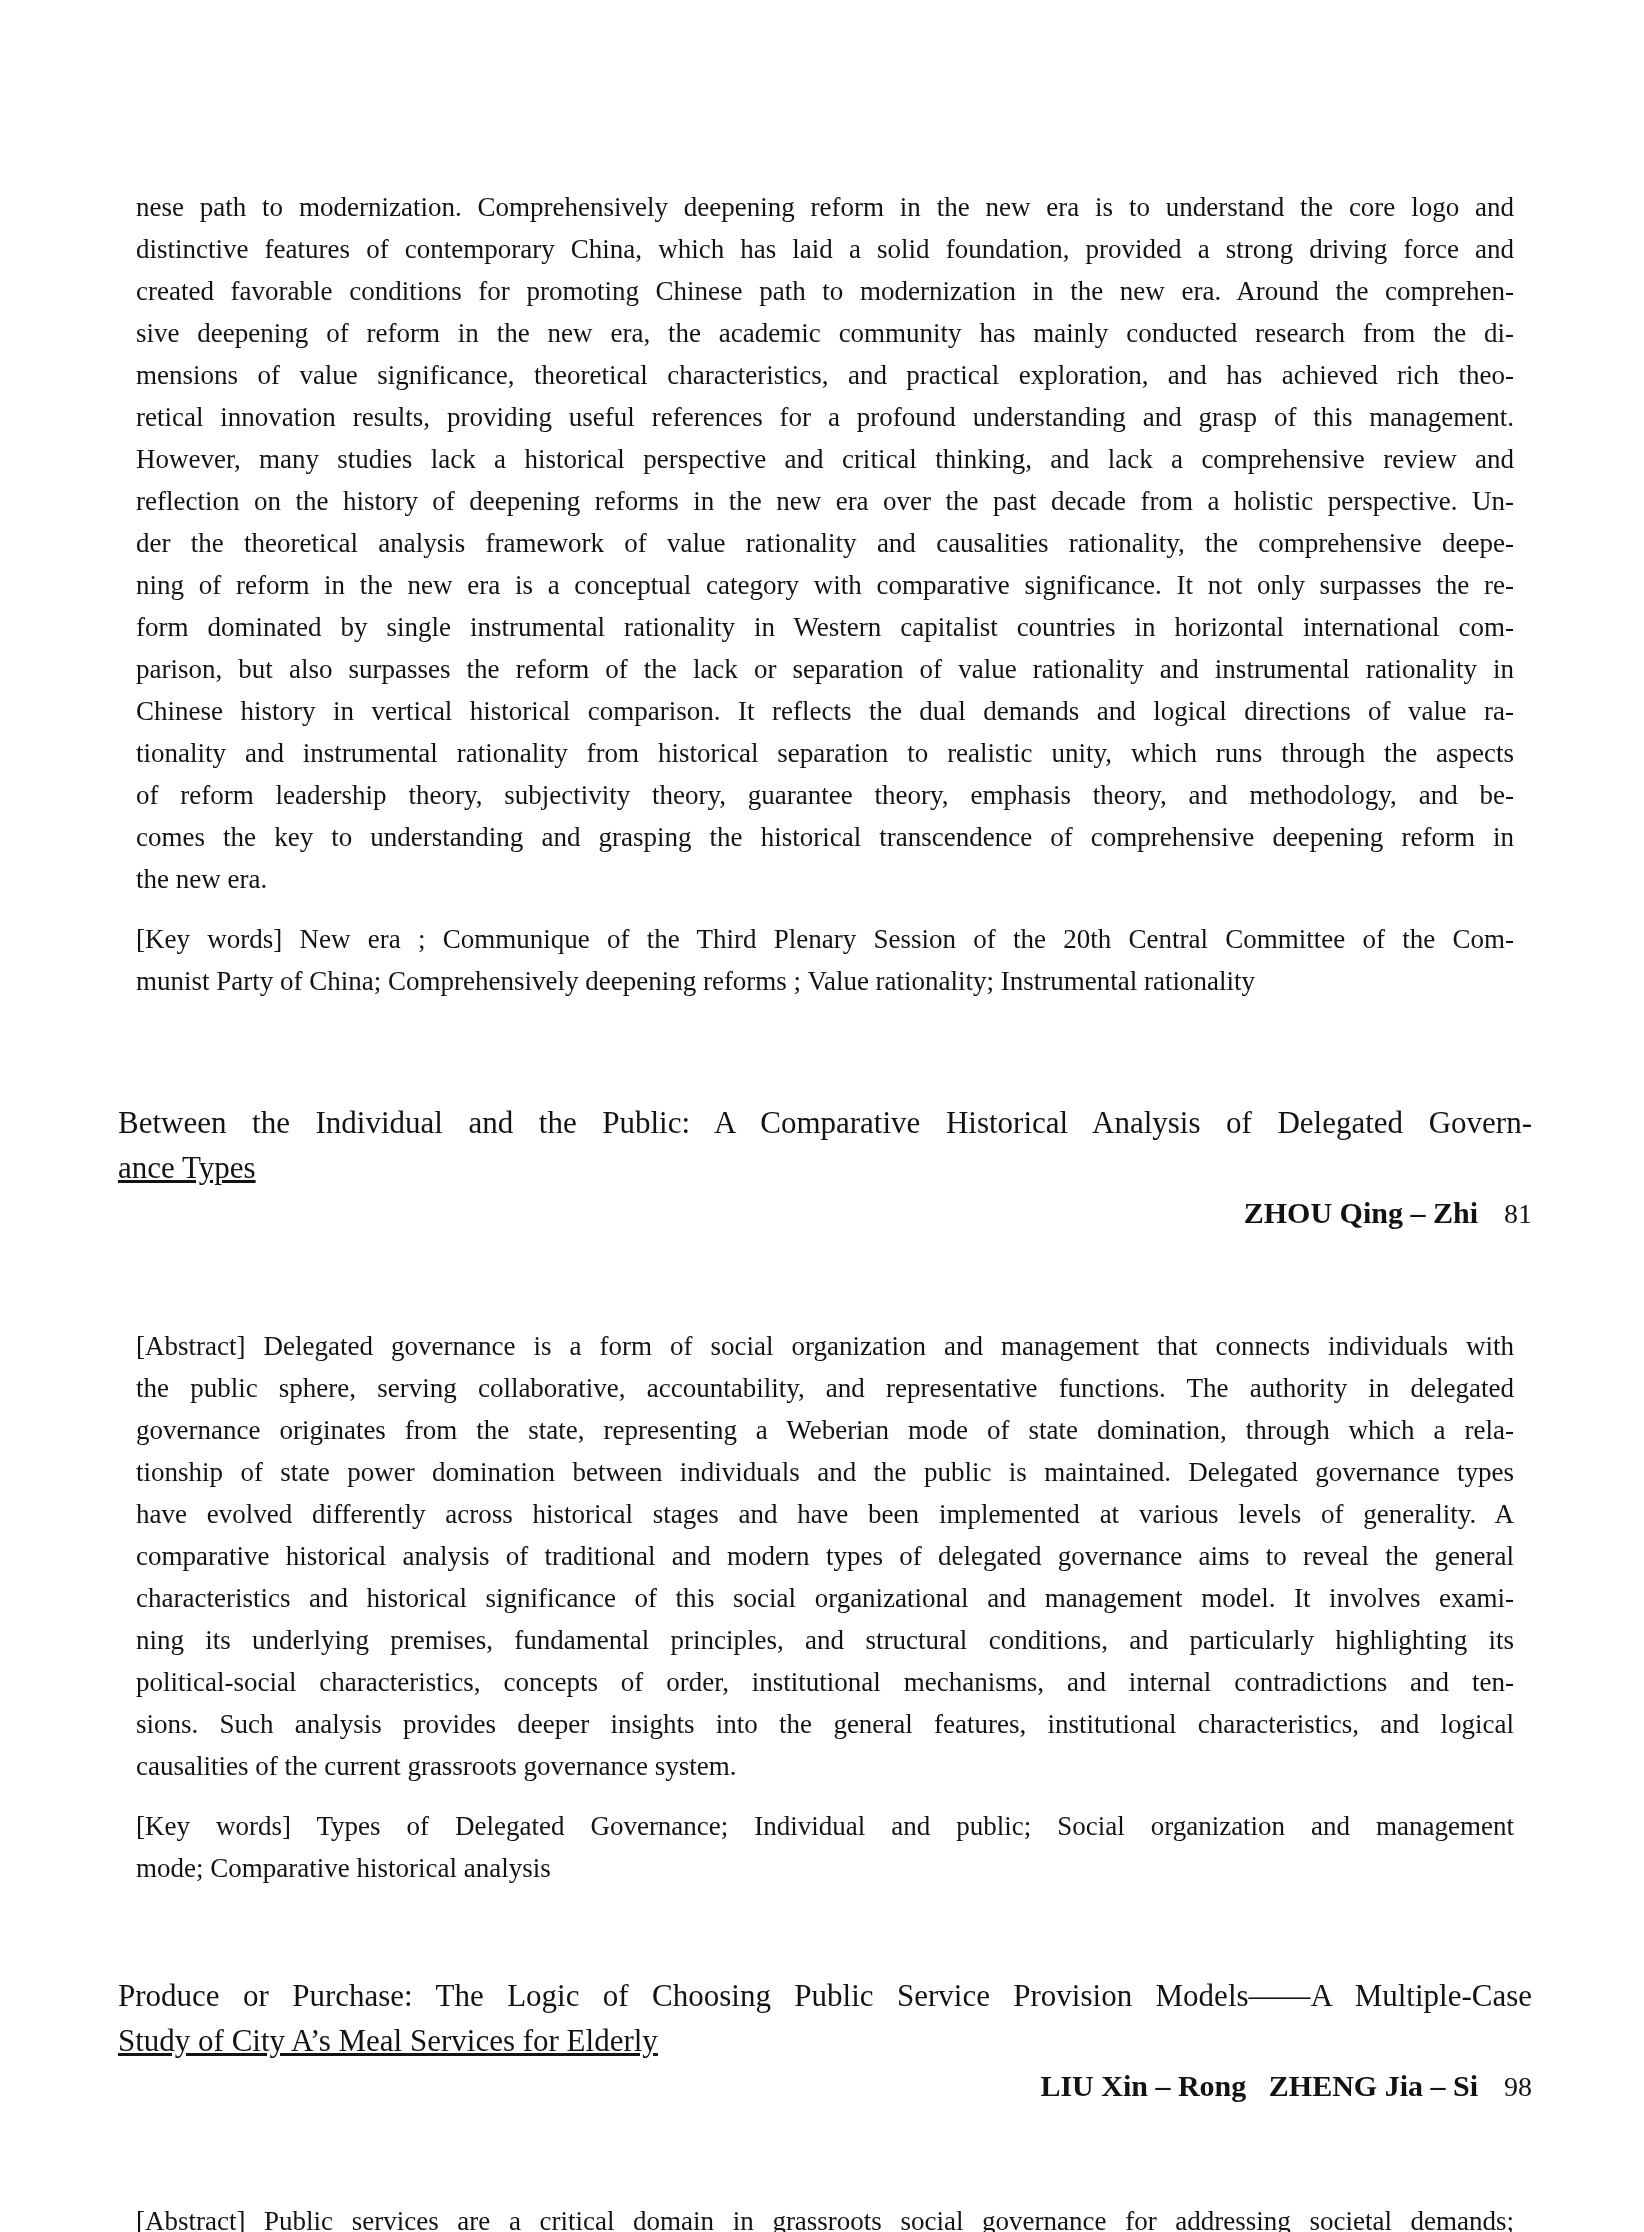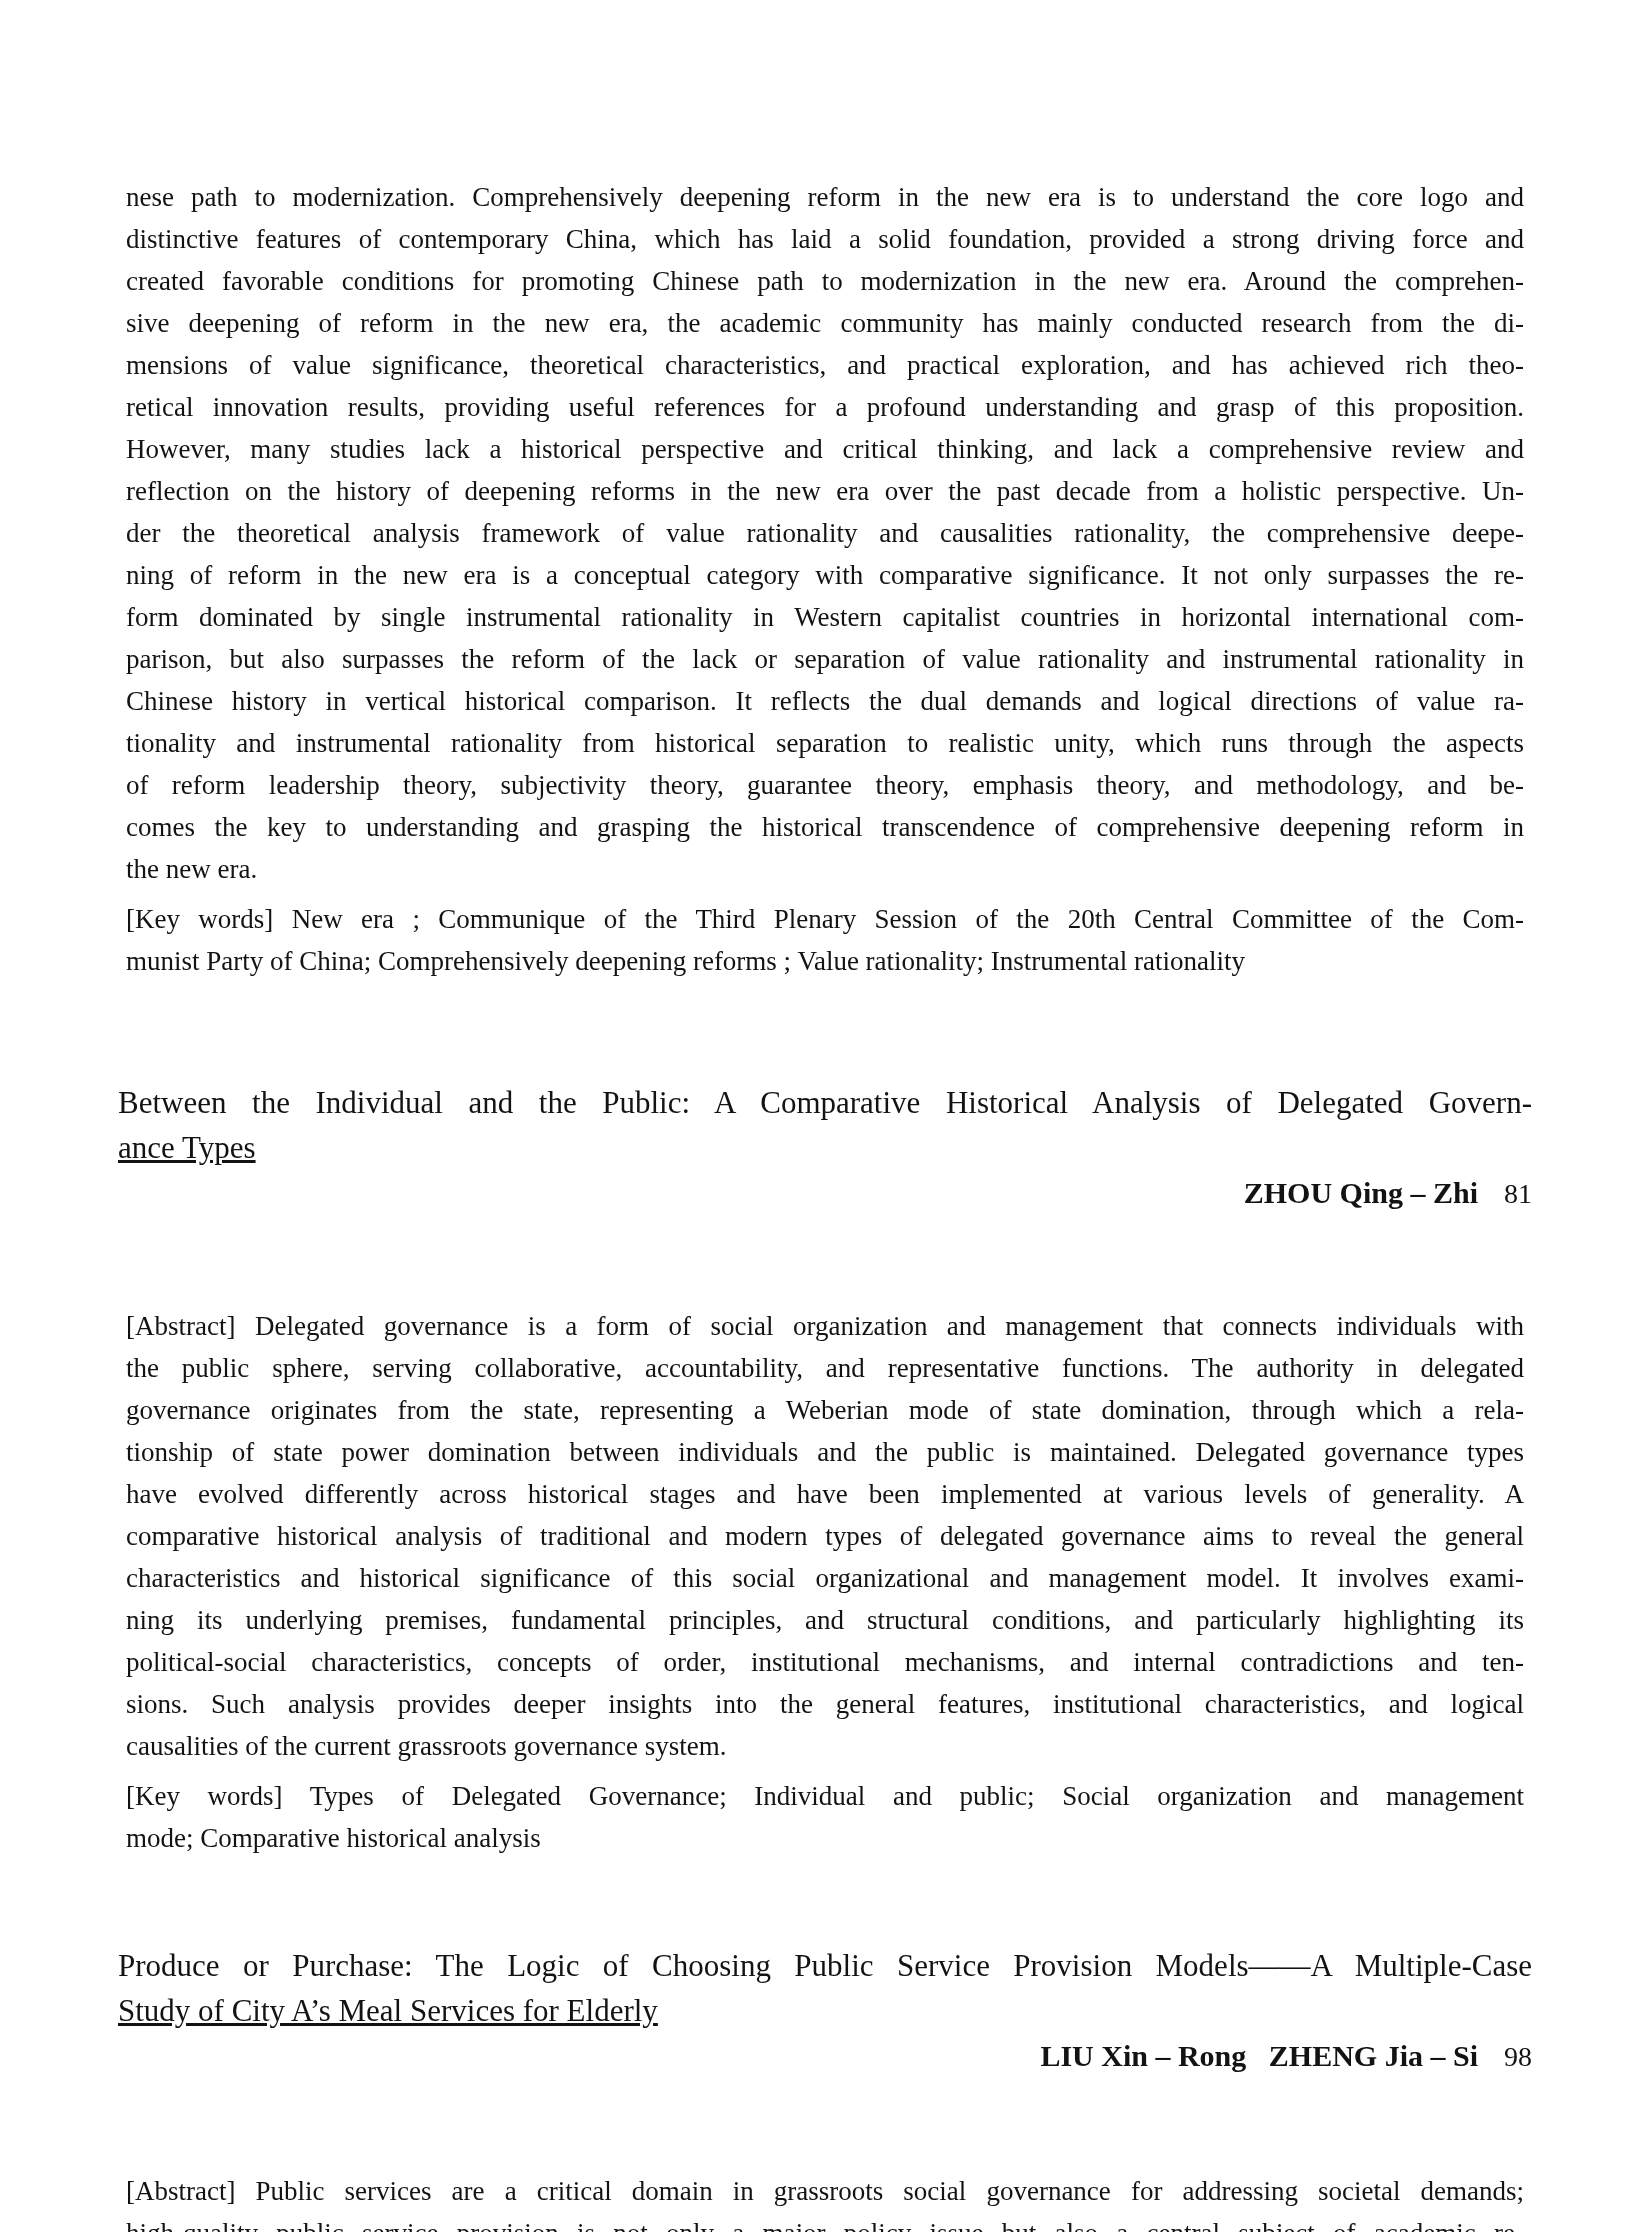--- a/index.html
+++ b/index.html
@@ -15,21 +15,21 @@
     color: #131313;
     font-family: "Liberation Serif", serif;
     overflow: hidden;
   }
   .content {
     position: absolute;
     left: 118px;
     top: 168px;
     width: 1414px;
   }
-  .para { margin: 8px; }
+  .para { margin: 18px; }
   .tline {
     font-size: 27px;
     line-height: 42px;
     text-align: justify;
     text-align-last: justify;
   }
   .tline.flush {
     text-align-last: left;
   }
   .title-block {
@@ -72,21 +72,21 @@
 <div class="page">
   <div class="content">
 
     <section>
       <div class="para">
           <div class="tline">nese path to modernization. Comprehensively deepening reform in the new era is to understand the core logo and</div>
           <div class="tline">distinctive features of contemporary China, which has laid a solid foundation, provided a strong driving force and</div>
           <div class="tline">created favorable conditions for promoting Chinese path to modernization in the new era. Around the comprehen-</div>
           <div class="tline">sive deepening of reform in the new era, the academic community has mainly conducted research from the di-</div>
           <div class="tline">mensions of value significance, theoretical characteristics, and practical exploration, and has achieved rich theo-</div>
-          <div class="tline">retical innovation results, providing useful references for a profound understanding and grasp of this proposition.</div>
+          <div class="tline">retical innovation results, providing useful references for a profound understanding and grasp of this management.</div>
           <div class="tline">However, many studies lack a historical perspective and critical thinking, and lack a comprehensive review and</div>
           <div class="tline">reflection on the history of deepening reforms in the new era over the past decade from a holistic perspective. Un-</div>
           <div class="tline">der the theoretical analysis framework of value rationality and causalities rationality, the comprehensive deepe-</div>
           <div class="tline">ning of reform in the new era is a conceptual category with comparative significance. It not only surpasses the re-</div>
           <div class="tline">form dominated by single instrumental rationality in Western capitalist countries in horizontal international com-</div>
           <div class="tline">parison, but also surpasses the reform of the lack or separation of value rationality and instrumental rationality in</div>
           <div class="tline">Chinese history in vertical historical comparison. It reflects the dual demands and logical directions of value ra-</div>
           <div class="tline">tionality and instrumental rationality from historical separation to realistic unity, which runs through the aspects</div>
           <div class="tline">of reform leadership theory, subjectivity theory, guarantee theory, emphasis theory, and methodology, and be-</div>
           <div class="tline">comes the key to understanding and grasping the historical transcendence of comprehensive deepening reform in</div>

